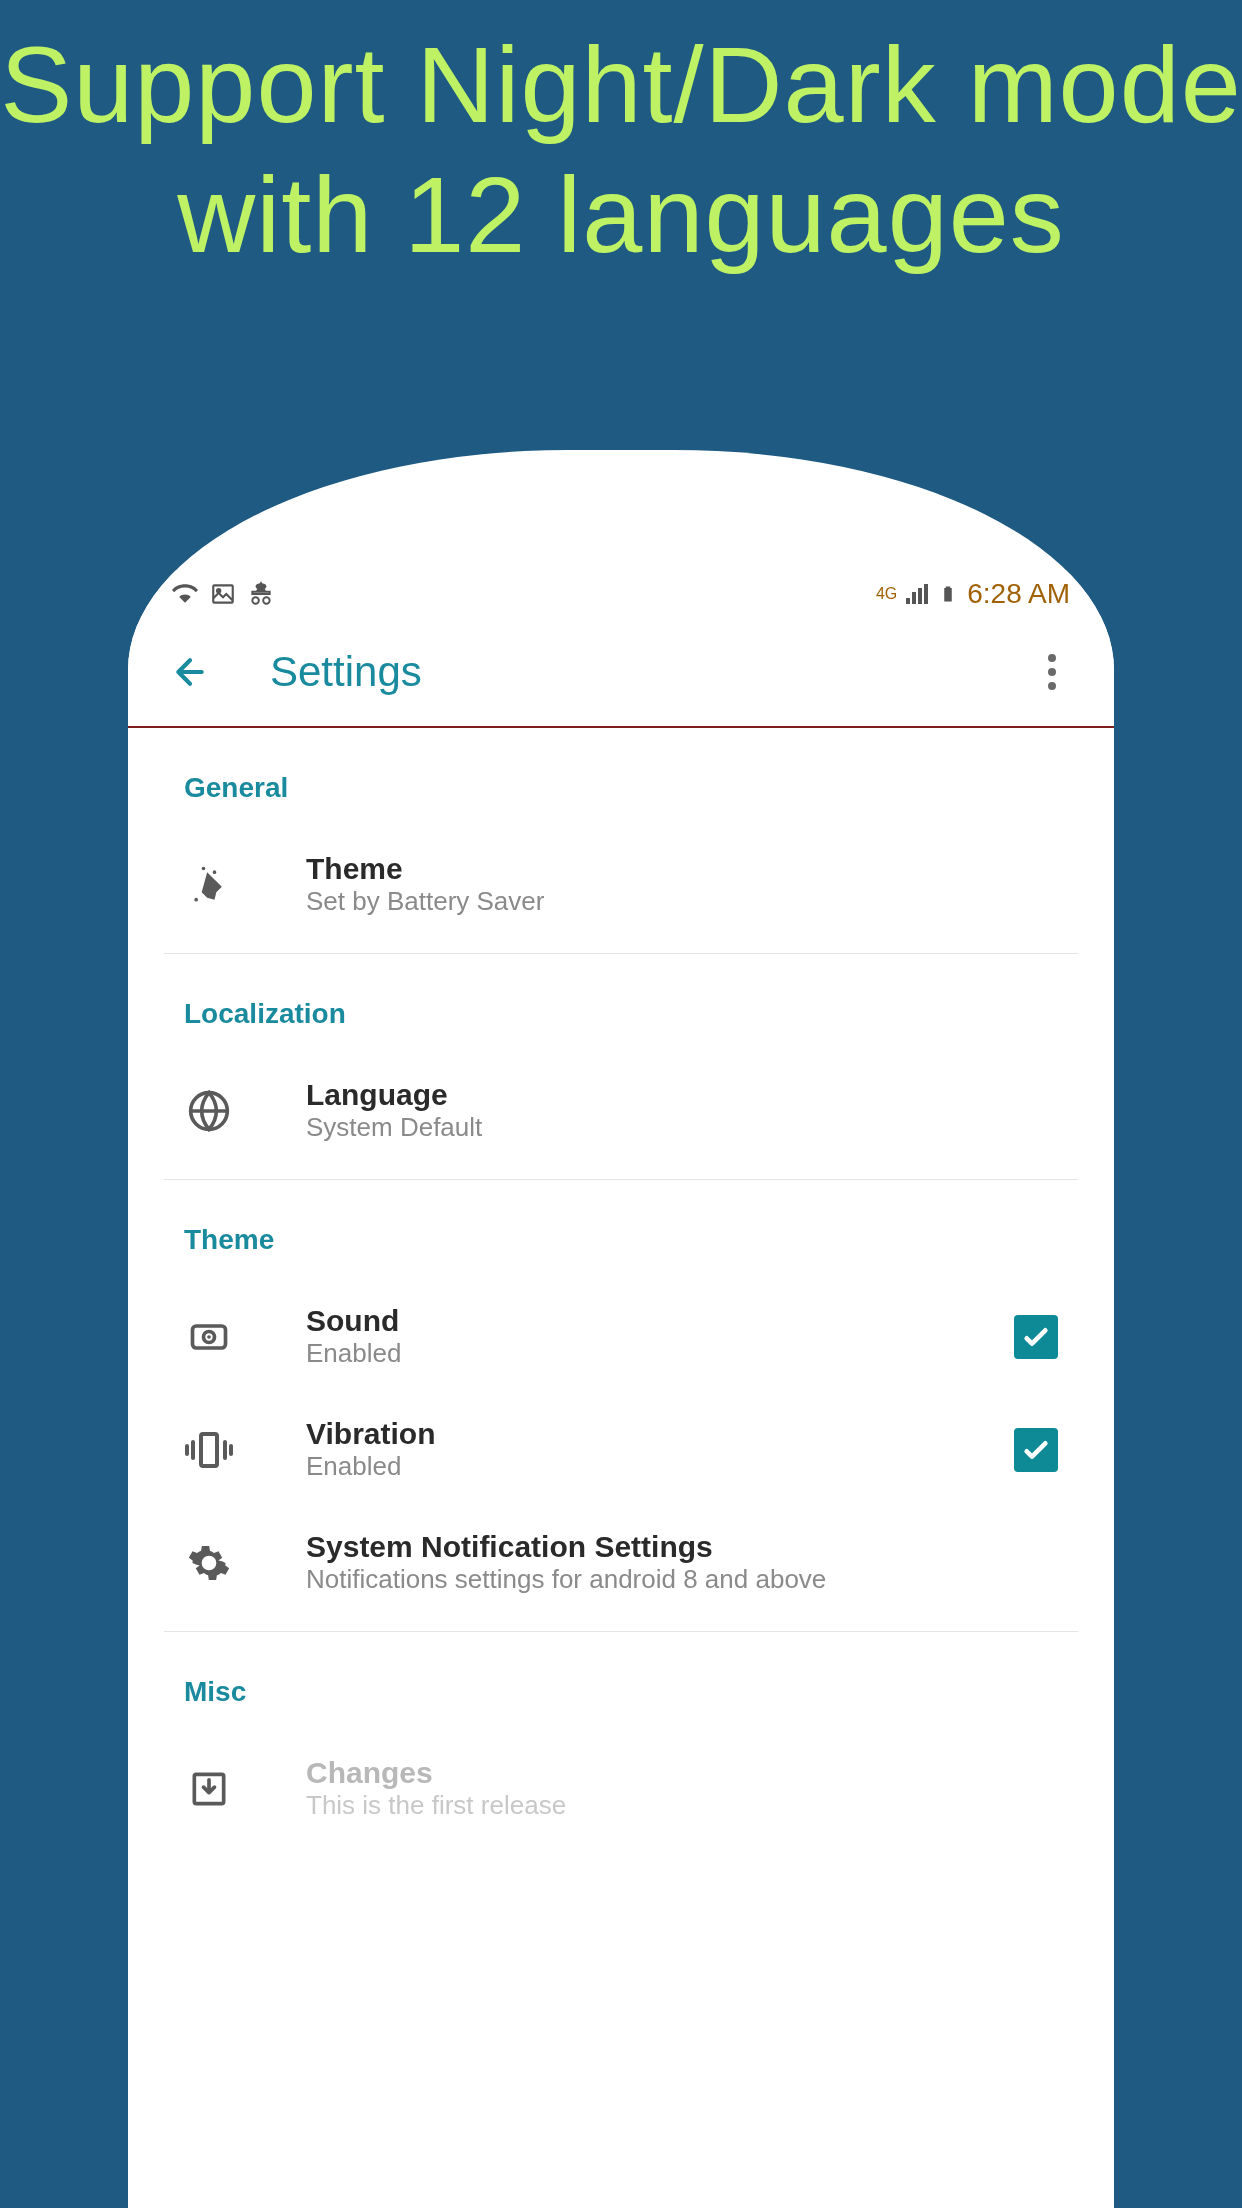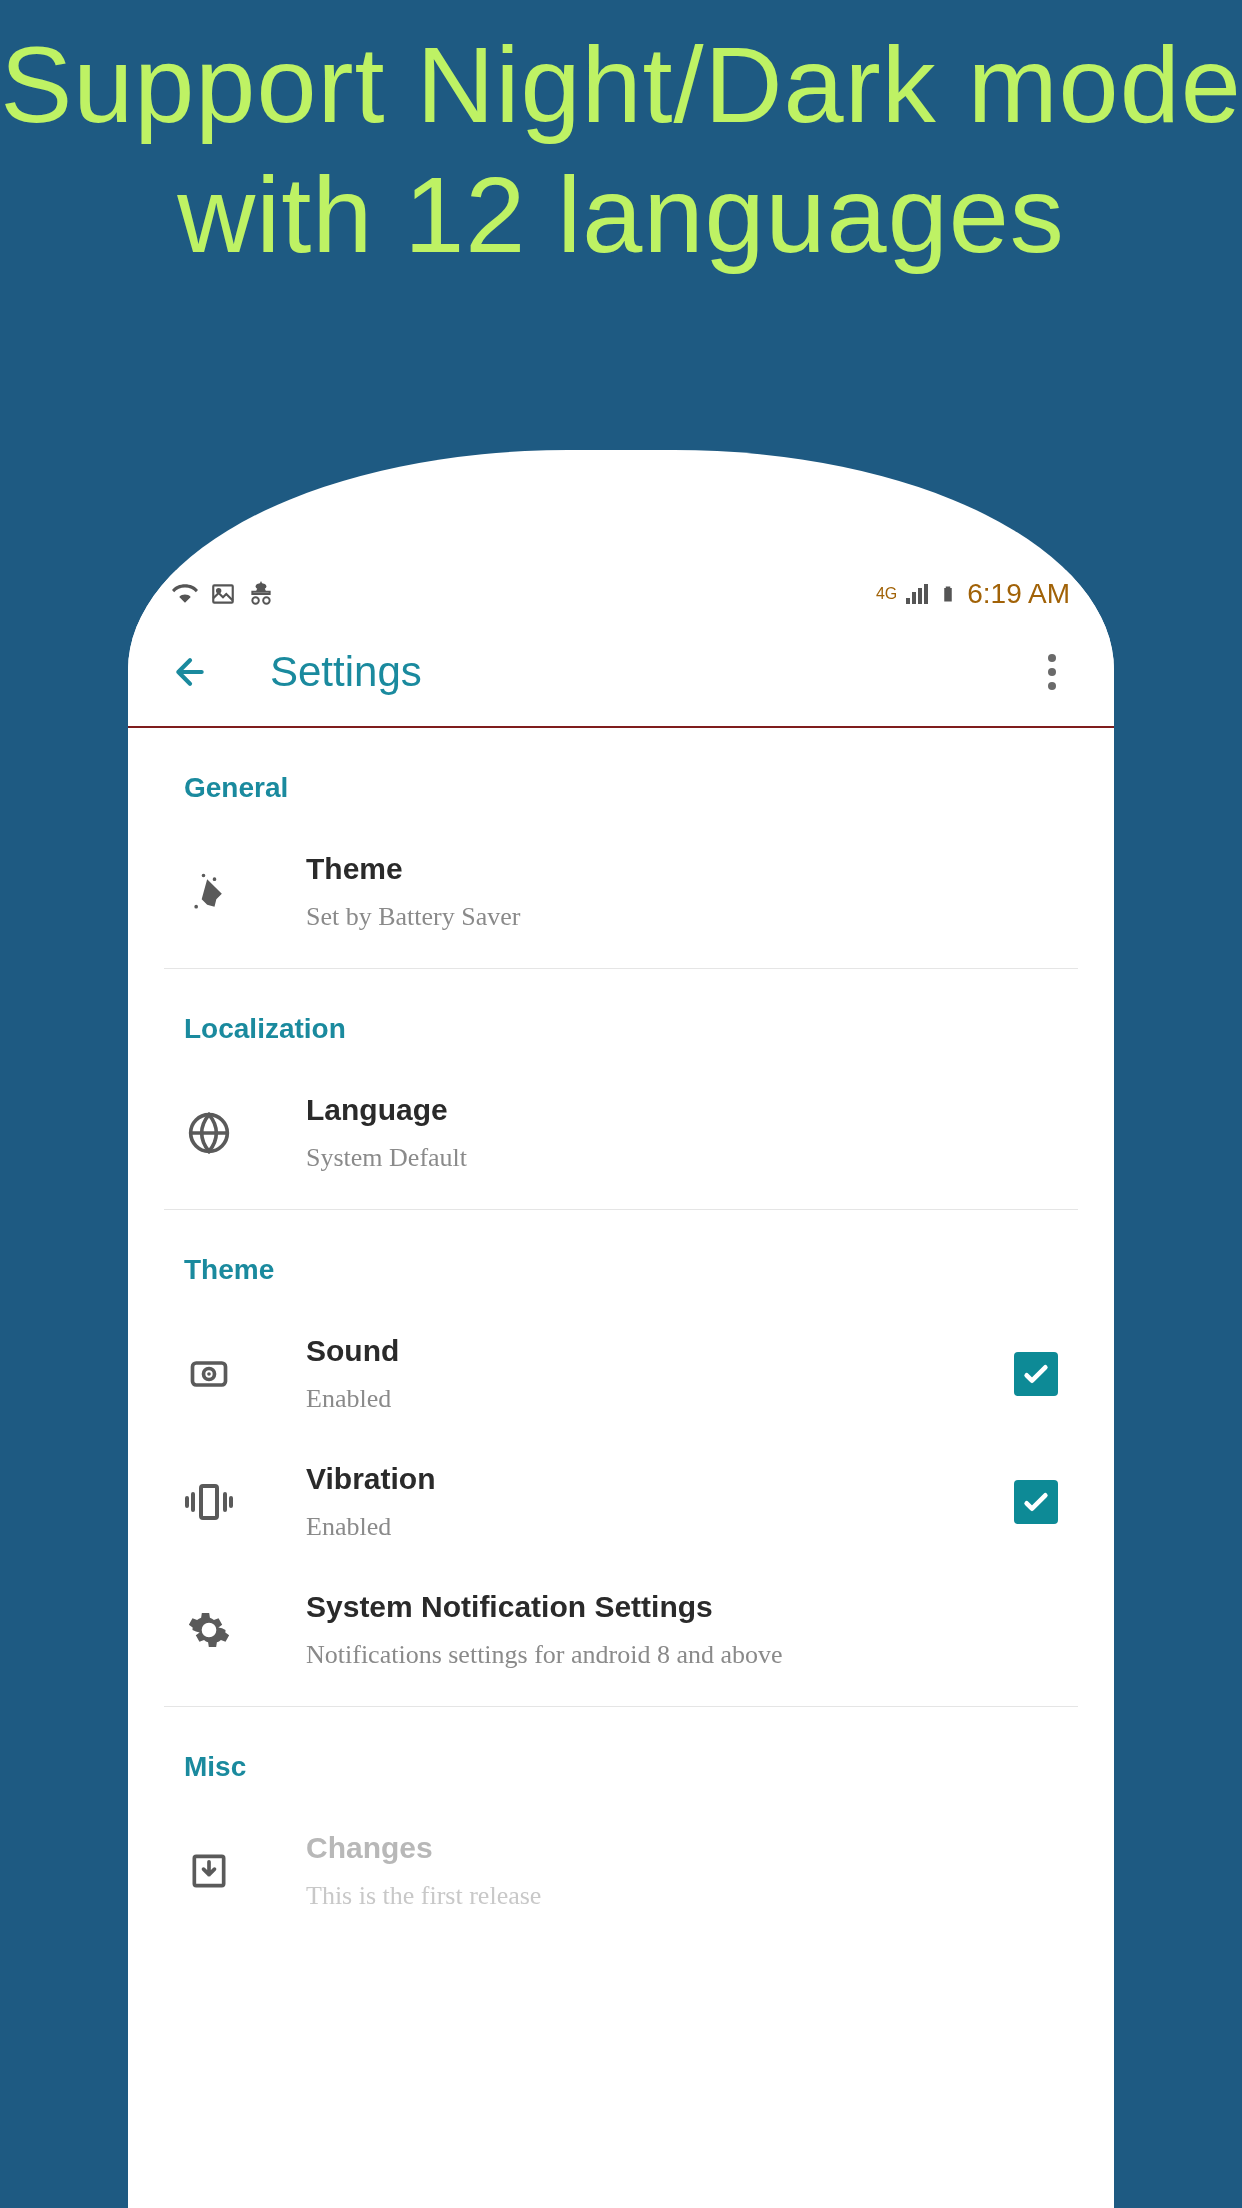--- a/index.html
+++ b/index.html
@@ -134,22 +134,22 @@
   }
   .setting-title {
     color: #2a2a2a;
     font-size: 30px;
     font-weight: 600;
     font-family: 'Comic Sans MS', cursive, sans-serif;
   }
   .setting-subtitle {
     color: #8a8a8a;
     font-size: 26px;
-    margin-top: 16px;
-    font-family: Liberation Serif, serif;
+    margin-top: 0;
+    font-family: Liberation Sans, sans-serif;
   }
   .setting-control {
     margin-left: auto;
     flex-shrink: 0;
   }
   .toggle {
     width: 66px;
     height: 28px;
     background: #9fd3d9;
     border-radius: 14px;
@@ -212,21 +212,21 @@
         <span class="status-icon">
           <svg viewBox="0 0 24 24" width="24" height="24" fill="#555">
               <path d="M2 22h4v-6H2v6zm6 0h4V10H8v12zm6 0h4V6h-4v16zm6 0h4V2h-4v20z"></path>
             </svg>
         </span>
         <span class="status-icon">
           <svg viewBox="0 0 24 24" width="18" height="26" fill="#555">
               <path d="M15 2h-6v2H7v18h10V4h-2V2z"></path>
             </svg>
         </span>
-        <span>6:19 AM</span>
+        <span>6:28 AM</span>
       </div>
     </div>
 
     <div class="app-bar">
       <div class="back-arrow">
         <svg viewBox="0 0 24 24" width="40" height="40" fill="none" stroke="#1a8a9e" stroke-width="2.5" stroke-linecap="round" stroke-linejoin="round">
             <path d="M19 12H5M12 19l-7-7 7-7"></path>
           </svg>
       </div>
       <div class="app-title">Settings</div>

